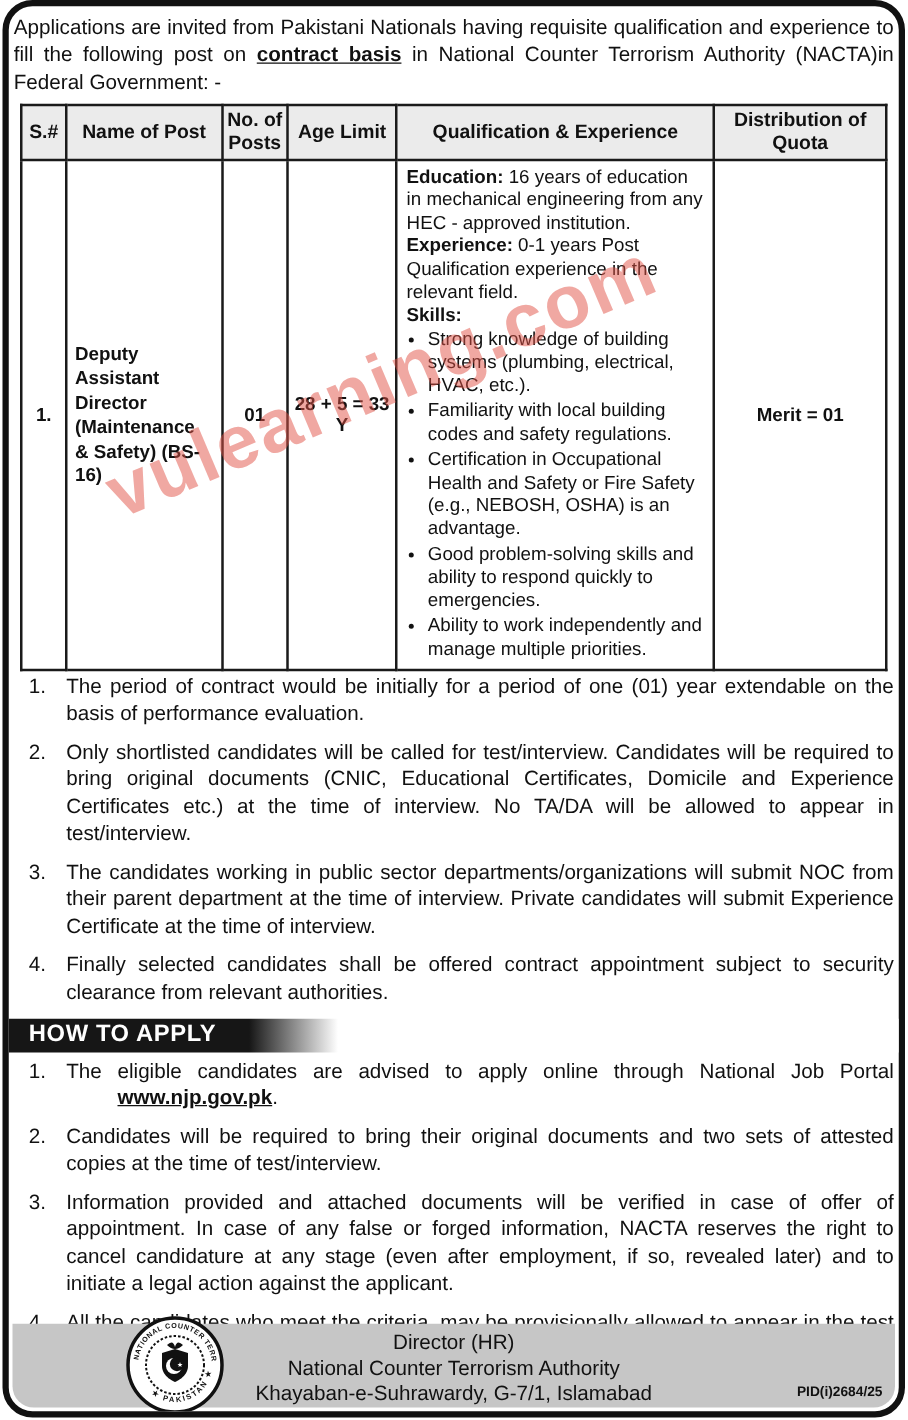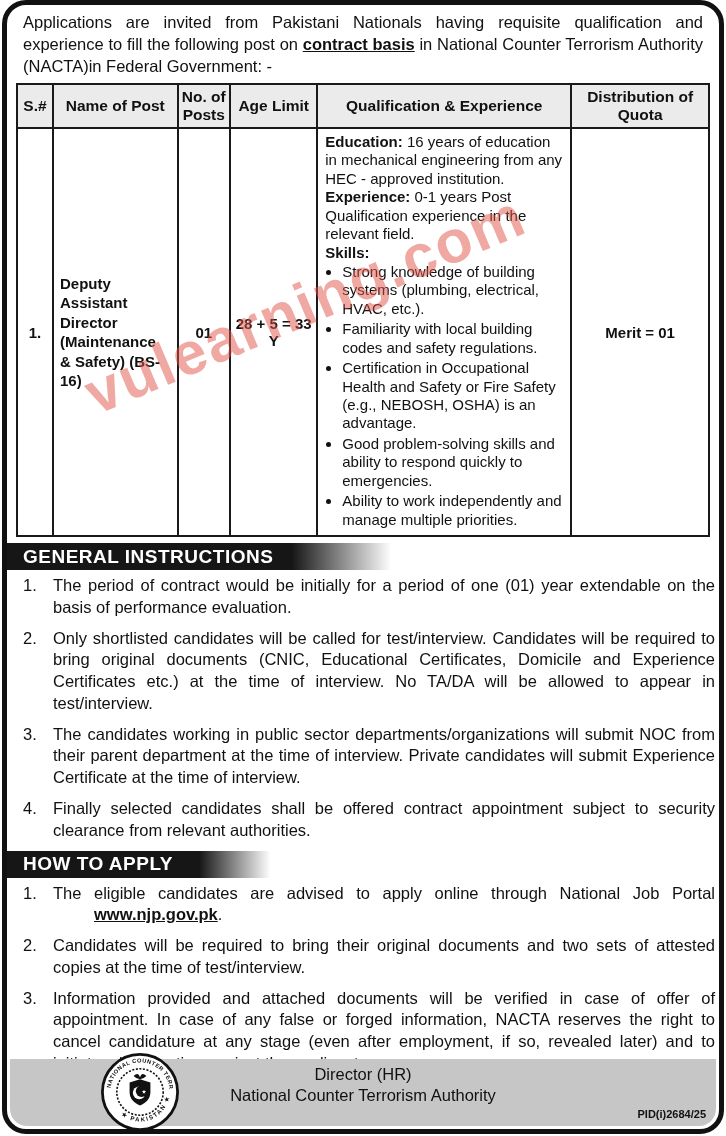--- a/index.html
+++ b/index.html
@@ -12,21 +12,21 @@
     border:5px solid #111;border-radius:24px;background:#fff;overflow:hidden;
   }
   
   .titlebar{
     background:#0c0c0c;color:#fff;text-align:center;
     font-size:34px;font-weight:800;letter-spacing:3px;
     padding:3px 0 7px;line-height:1.05;
   }
   
   .intro{
-    margin:7px 16px 6px;font-size:16.5px;line-height:1.32;text-align:justify;
+    margin:7px 4px 6px;font-size:16.5px;line-height:1.32;text-align:justify;
   }
   .intro .emph{font-weight:bold;text-decoration:underline;}
   
   table.posts{
     width:calc(100% - 18px);margin:0 9px;border-collapse:collapse;
     font-size:15px;
   }
   table.posts th, table.posts td{border:2px solid #1a1a1a;}
   table.posts th{
     background:#ebebeb;font-weight:bold;font-size:15.5px;
@@ -112,21 +112,20 @@
             <li>Certification in Occupational Health and Safety or Fire Safety (e.g., NEBOSH, OSHA) is an advantage.</li>
             <li>Good problem-solving skills and ability to respond quickly to emergencies.</li>
             <li>Ability to work independently and manage multiple priorities.</li>
           </ul>
         </td>
         <td class="c-quota">Merit = 01</td>
       </tr>
     </tbody>
   </table>
 
-  <div class="section-bar bar-gi">GENERAL INSTRUCTIONS</div>
 
   <div class="nlist">
     <div class="nitem">
       <span class="num">1.</span>
       <span class="txt">The period of contract would be initially for a period of one (01) year extendable on the basis of performance evaluation.</span>
     </div>
     <div class="nitem">
       <span class="num">2.</span>
       <span class="txt">Only shortlisted candidates will be called for test/interview. Candidates will be required to bring original documents (CNIC, Educational Certificates, Domicile and Experience Certificates etc.) at the time of interview. No TA/DA will be allowed to appear in test/interview.</span>
     </div>
@@ -174,19 +173,20 @@
       <circle cx="50" cy="50" r="29" fill="none" stroke="#111" stroke-width="2" stroke-dasharray="2.5 2"></circle>
       <path d="M 42 30 q 6 -6 8 2 q 2 -8 8 -2 q -4 4 -8 4 q -4 0 -8 -4 z" fill="#111"></path>
       <path d="M 37 38 l 13 -4 l 13 4 v 13 c 0 11 -13 16 -13 16 c 0 0 -13 -5 -13 -16 z" fill="#111"></path>
       <circle cx="49" cy="51" r="8" fill="#fff"></circle>
       <circle cx="52" cy="49" r="7.2" fill="#111"></circle>
       <path d="M 55 51 l 1.6 1.1 l -0.5 -1.9 l 1.5 -1.2 l -1.9 -0.1 l -0.7 -1.8 l -0.7 1.8 l -1.9 0.1 l 1.5 1.2 l -0.5 1.9 z" fill="#fff"></path>
     </svg>
     <div class="footer-center">
       <div>Director (HR)</div>
       <div>National Counter Terrorism Authority</div>
+      <div>Khayaban-e-Suhrawardy, G-7/1, Islamabad</div>
     </div>
     <div class="footer-pid">PID(i)2684/25</div>
   </div>
 
 </div>
 
 <div class="watermark">vulearning.com</div>
 
 </body></html>

